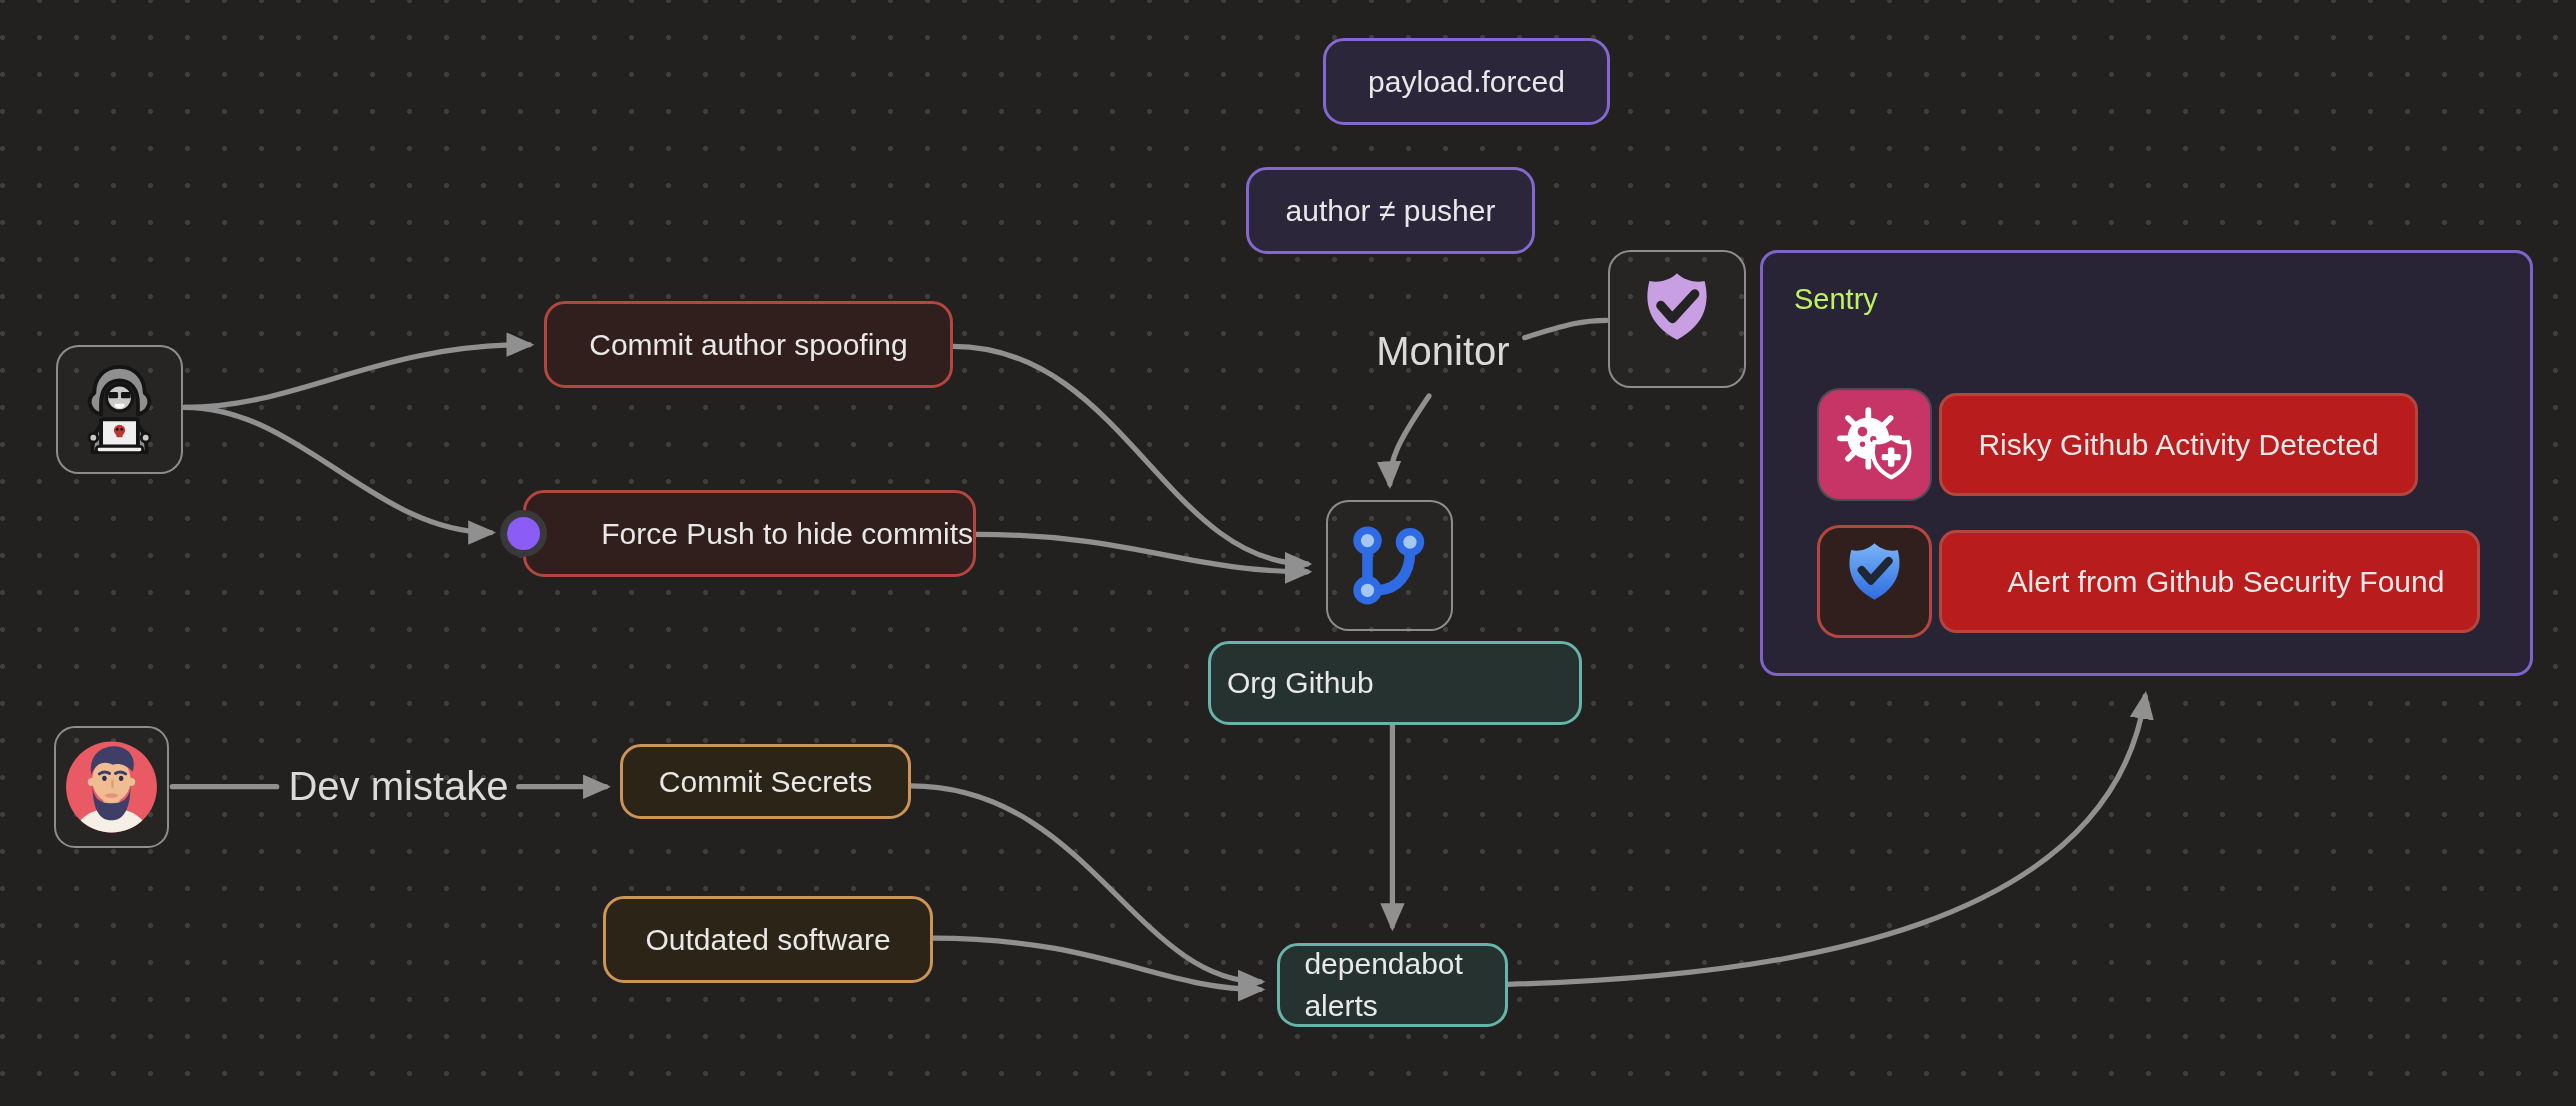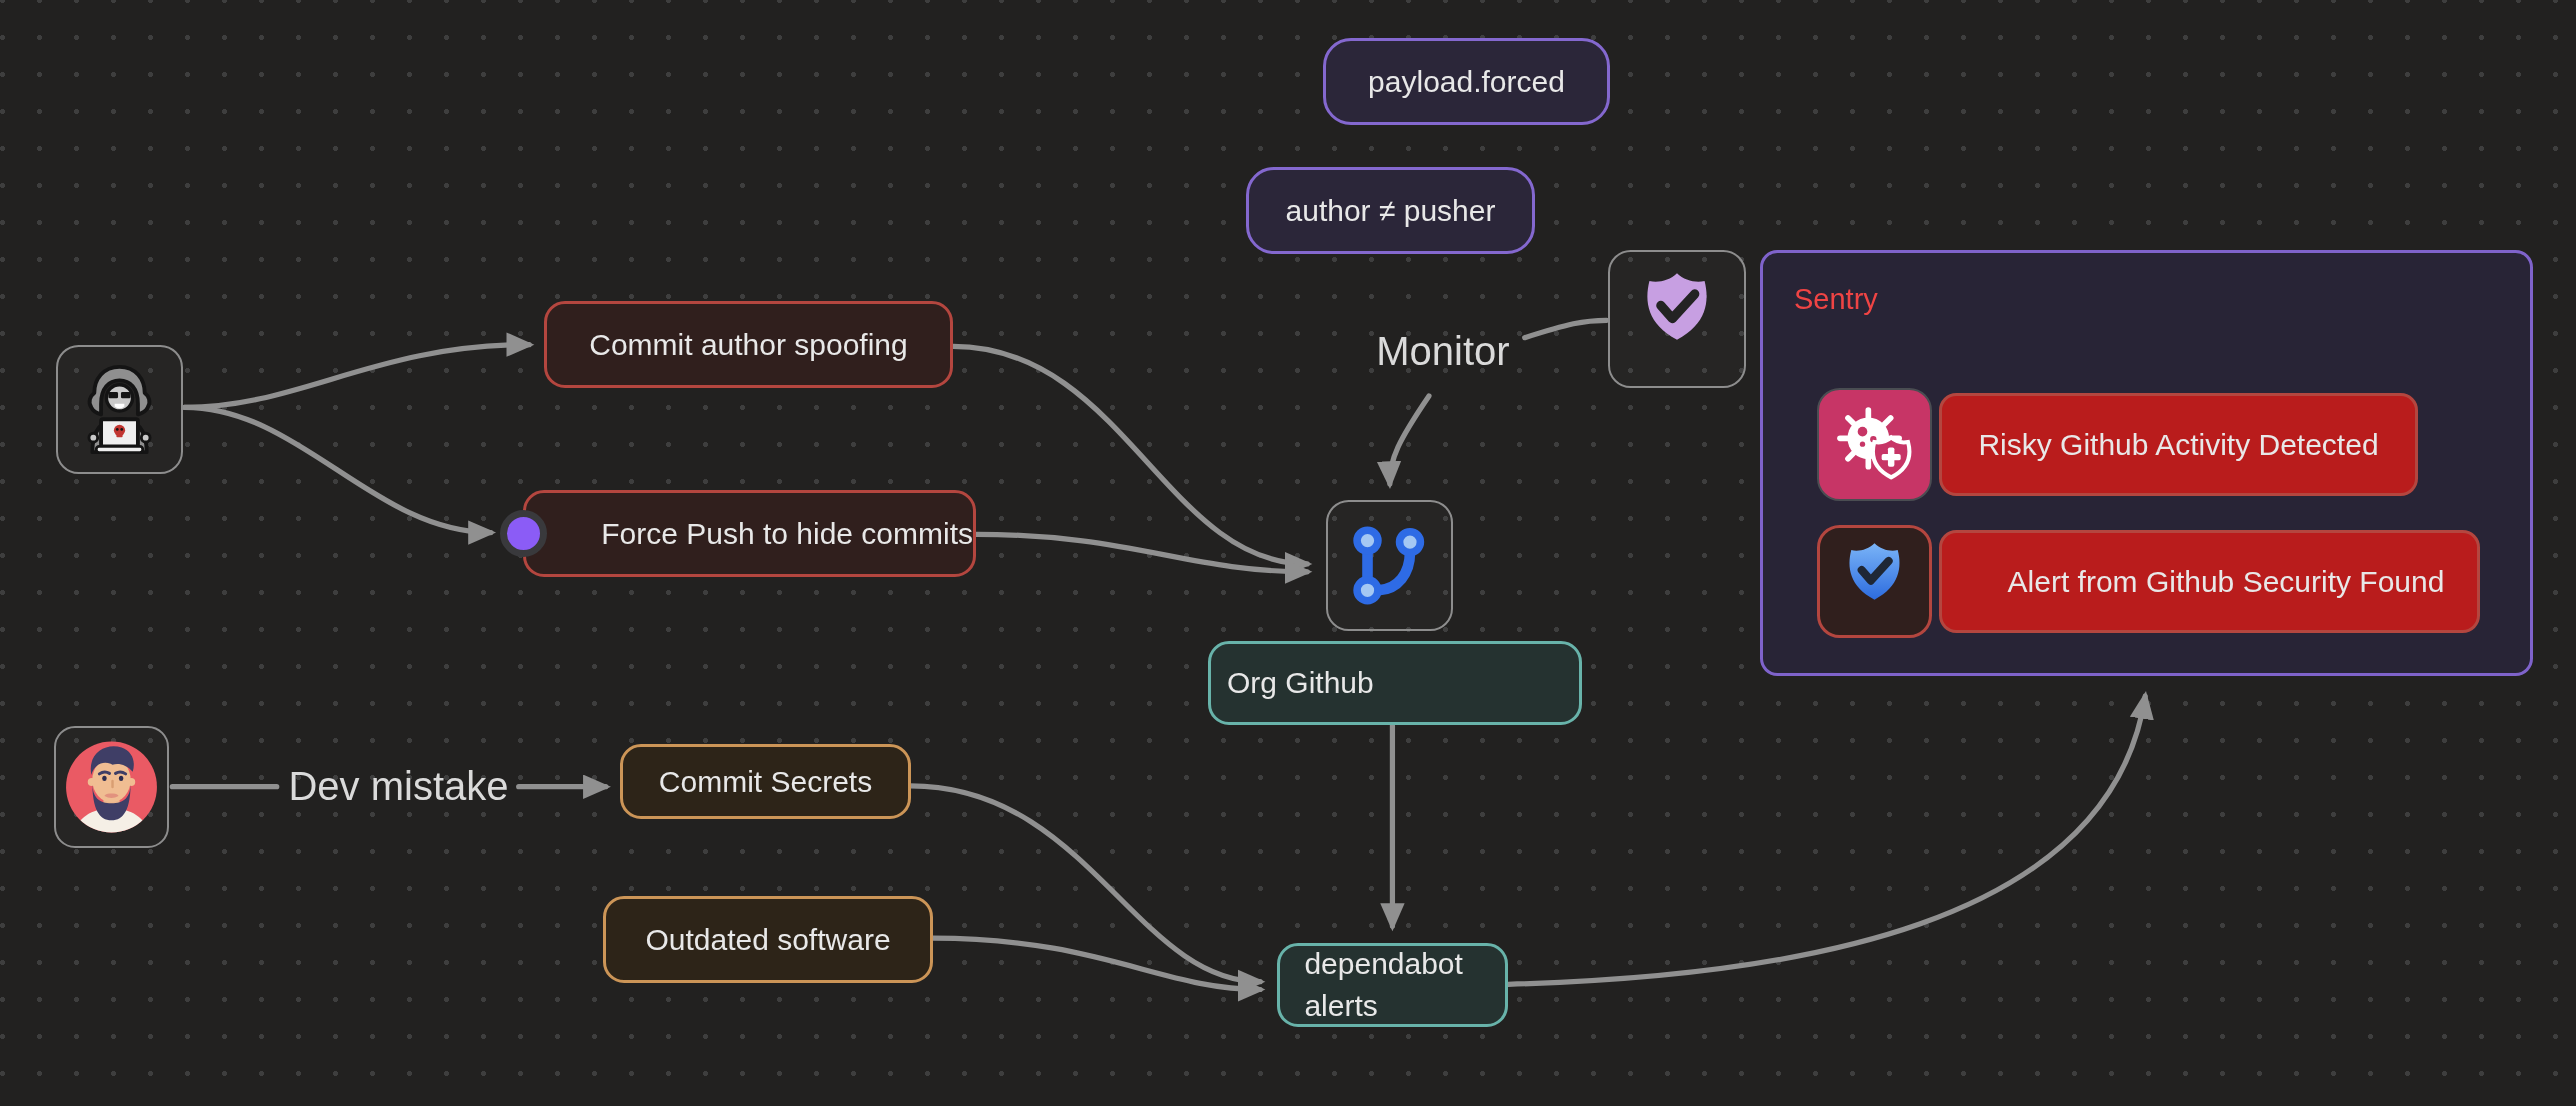--- a/index.html
+++ b/index.html
@@ -7,29 +7,29 @@
     position:relative;width:2576px;height:1107px;overflow:hidden;
     background-color:#222120;
     background-image:radial-gradient(circle,#3e3e3e 2.3px,transparent 2.5px);
     background-size:37px 37px;background-position:21px 19px;
     font-family:"Liberation Sans",sans-serif;
   }
   #edges{position:absolute;left:0;top:0;z-index:1;}
   .node{position:absolute;box-sizing:border-box;display:flex;align-items:center;
         justify-content:center;color:#e8e8e8;font-size:30px;z-index:2;}
   .box{border-radius:21px;border:3.5px solid;}
-  .box.purple{border-color:#8468cf;background:#2b2639;border-radius:28px;}
+  .box.purple{border-color:#8468cf;background:#2b2639;}
   .box.red{border-color:#b4463f;background:#301f1d;}
   .box.orange{border-color:#cc9557;background:#2d2418;}
   .box.teal{border-color:#68b3aa;background:#253230;}
   .icon-node{border:2.6px solid #8d8d8d;border-radius:22.6px;background:rgba(255,255,255,0.02);}
   .free-label{font-size:40px;color:#dadada;z-index:3;}
   .panel{position:absolute;box-sizing:border-box;border:3.5px solid #7f63cb;background:#282436;
          border-radius:17.4px;z-index:2;}
-  .panel-title{position:absolute;left:31px;top:30px;font-size:29px;color:#ef4444;}
+  .panel-title{position:absolute;left:31px;top:30px;font-size:29px;color:#bef264;}
   .alert-row{position:absolute;display:flex;align-items:center;}
   .alert-tile{width:115px;height:113px;border-radius:22.6px;box-sizing:border-box;
               display:flex;align-items:center;justify-content:center;flex:none;}
   .tile-pink{background:#c73566;border:2.6px solid #4a4d52;}
   .tile-dark{background:#301f1d;border:3px solid #b4463f;}
   .alert-box{box-sizing:border-box;height:103px;border-radius:17.4px;border:3.5px solid #b4463f;
              background:#b91c1c;display:flex;align-items:center;justify-content:center;
              font-size:30px;color:#e8e8e8;margin-left:7px;}
   .left-align{justify-content:flex-start;padding-left:16px;}
   .wrap2{justify-content:flex-start;padding-left:24.4px;padding-right:3px;line-height:1.4;

